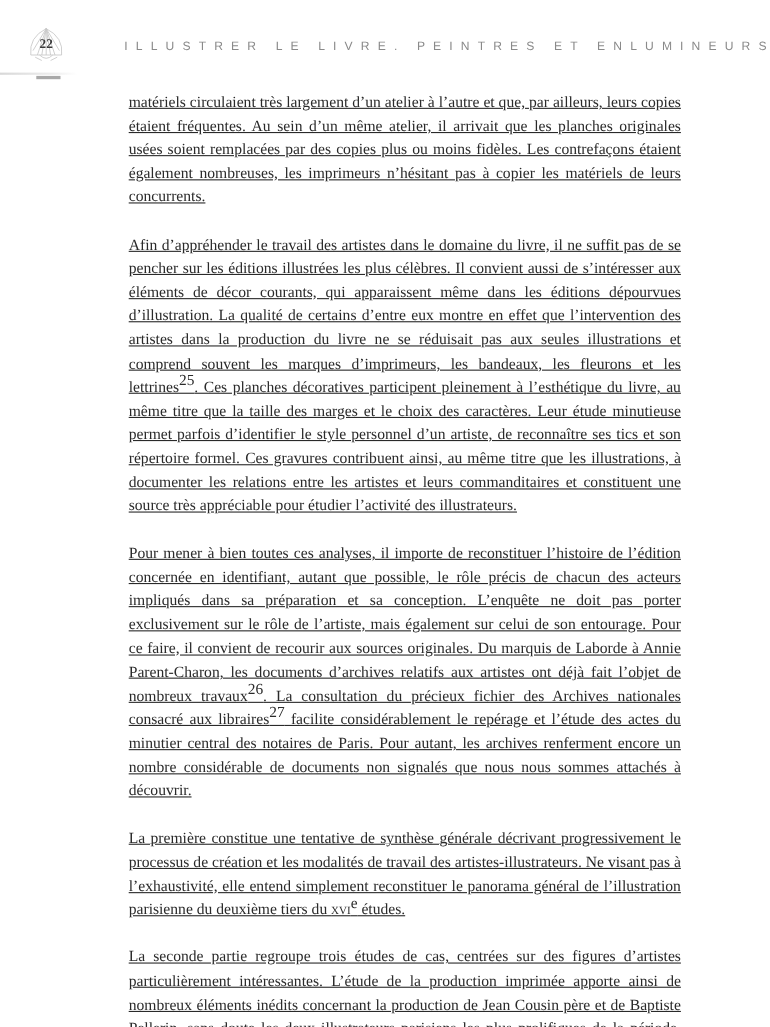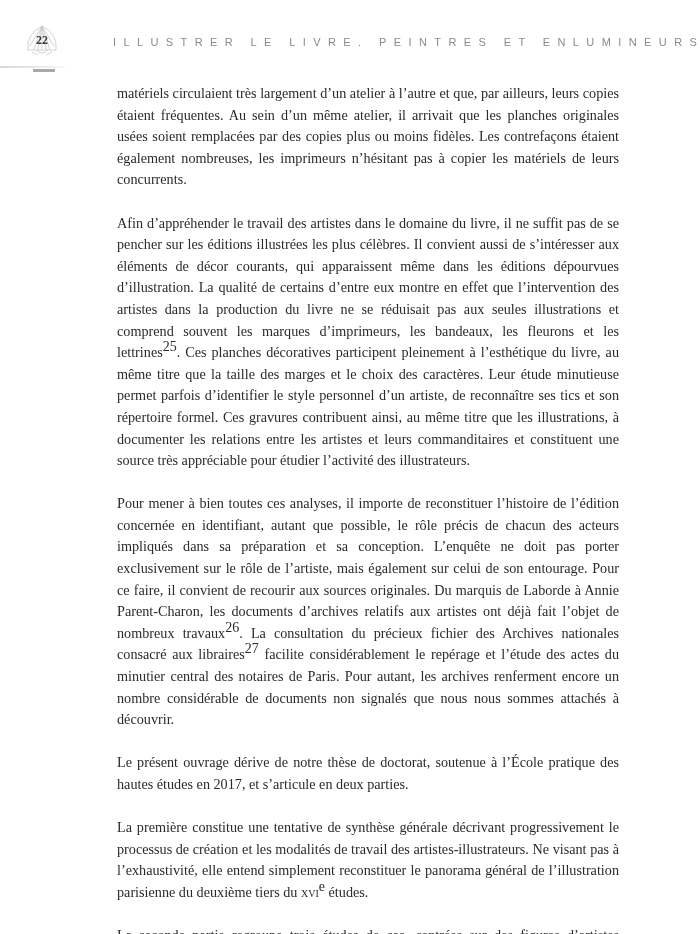--- a/index.html
+++ b/index.html
@@ -73,20 +73,21 @@
       left: 117px;
       top: 83px;
       width: 502px;
       font-size: 14.2px;
       line-height: 21.6px;
       text-align: justify;
       hyphens: manual;
     }
     .text-block p {
       margin: 0 0 21.6px 0;
+      text-decoration: underline;
     }
     sup {
       font-size: 14px;
       line-height: 0;
       vertical-align: super;
     }
     .smallcaps { font-variant: small-caps; }
   </style>
 </head>
 <body>
@@ -118,21 +119,18 @@
   <p>
     <span>matériels circulaient très largement d’un atelier à l’autre et que, par ailleurs, leurs copies étaient fréquentes. Au sein d’un même atelier, il arrivait que les planches originales usées soient rempla­cées par des copies plus ou moins fidèles. Les contrefaçons étaient également nombreuses, les imprimeurs n’hésitant pas à copier les matériels de leurs concurrents.</span>
   </p>
   <p>
     <span>Afin d’appréhender le travail des artistes dans le domaine du livre, il ne suffit pas de se pencher sur les éditions illustrées les plus célèbres. Il convient aussi de s’intéresser aux éléments de décor cou­rants, qui apparaissent même dans les éditions dépourvues d’illustration. La qualité de certains d’entre eux montre en effet que l’intervention des artistes dans la production du livre ne se rédui­sait pas aux seules illustrations et comprend souvent les marques d’imprimeurs, les bandeaux, les fleurons et les lettrines</span><sup>25</sup><span>. Ces planches décoratives participent pleinement à l’esthétique du livre, au même titre que la taille des marges et le choix des caractères. Leur étude minutieuse permet parfois d’identifier le style personnel d’un artiste, de reconnaître ses tics et son répertoire formel. Ces gravures contribuent ainsi, au même titre que les illustrations, à documenter les relations entre les artistes et leurs commanditaires et constituent une source très appréciable pour étudier l’activité des illustrateurs.</span>
   </p>
   <p>
     <span>Pour mener à bien toutes ces analyses, il importe de reconstituer l’histoire de l’édition concernée en identifiant, autant que possible, le rôle précis de chacun des acteurs impliqués dans sa prépa­ration et sa conception. L’enquête ne doit pas porter exclusivement sur le rôle de l’artiste, mais également sur celui de son entourage. Pour ce faire, il convient de recourir aux sources originales. Du marquis de Laborde à Annie Parent-Charon, les documents d’archives relatifs aux artistes ont déjà fait l’objet de nombreux travaux</span><sup>26</sup><span>. La consultation du précieux fichier des Archives nationales consacré aux libraires</span><sup>27</sup><span> facilite considérablement le repérage et l’étude des actes du minutier central des notaires de Paris. Pour autant, les archives renferment encore un nombre considérable de documents non signalés que nous nous sommes attachés à découvrir.</span>
   </p>
   <p>
-    <span>Le présent ouvrage dérive de notre thèse de doctorat, soutenue à l’École pratique des hautes études en 2017, et s’articule en deux parties.</span>
-  </p>
-  <p>
     <span>La première constitue une tentative de synthèse générale décrivant progressivement le processus de création et les modalités de travail des artistes-illustrateurs. Ne visant pas à l’exhaustivité, elle entend simplement reconstituer le panorama général de l’illustration parisienne du deuxième tiers du </span><span class="smallcaps">xvi</span><sup>e</sup><span> études.</span>
   </p>
   <p>
     <span>La seconde partie regroupe trois études de cas, centrées sur des figures d’artistes particulièrement intéressantes. L’étude de la production imprimée apporte ainsi de nombreux éléments inédits concernant la production de Jean Cousin père et de Baptiste Pellerin, sans doute les deux illus­trateurs parisiens les plus prolifiques de la période. Mais des figures moins connues peuvent éga­lement être distinguées : on s’est aussi intéressé aux enlumineurs et dessinateurs Geoffroy Ballin et Charles Jourdain, dont les styles personnels peuvent désormais être clairement identifiés.</span>
   </p>
 </div>
 
 </body></html>

